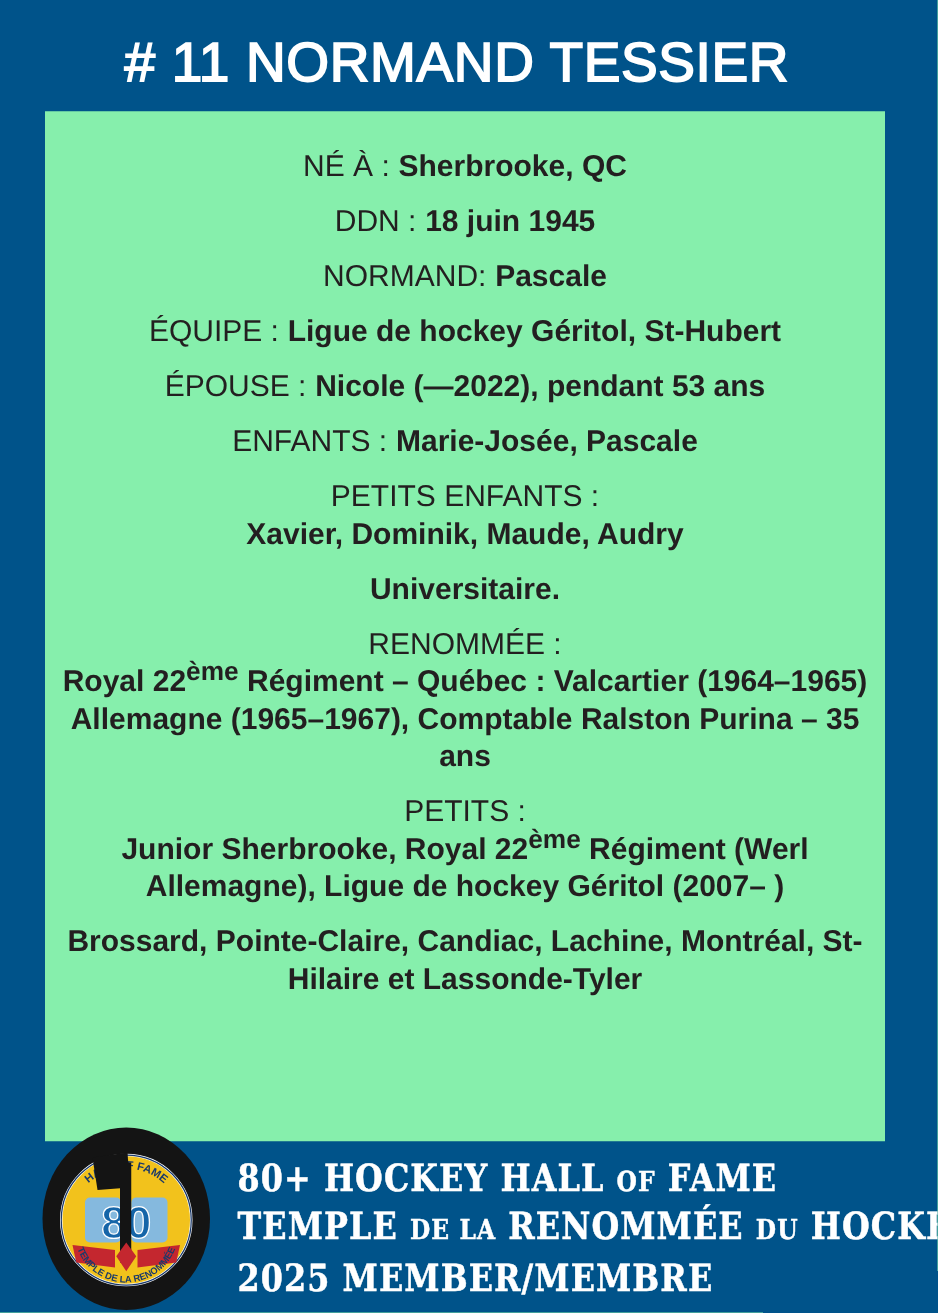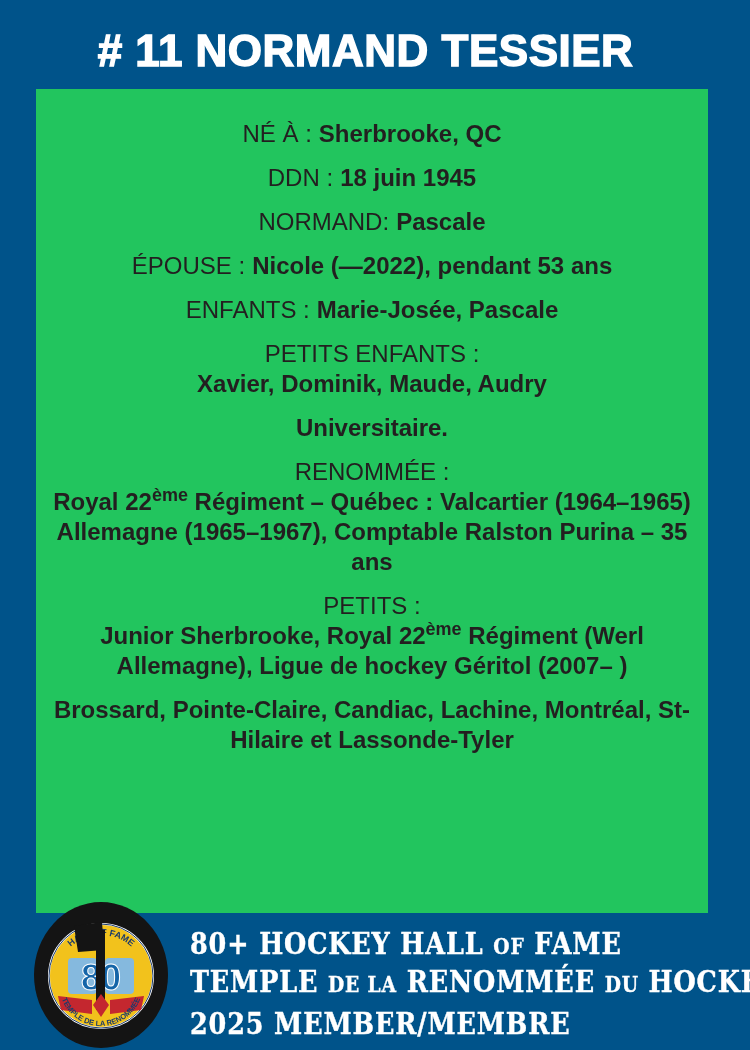--- a/index.html
+++ b/index.html
@@ -9,46 +9,46 @@
     position: relative;
     overflow: hidden;
     font-family: "Liberation Sans", sans-serif;
   }
   .page-title {
     position: absolute;
     top: 26px; left: 0; width: 731px;
     text-align: center;
     color: #ffffff;
     font-size: 44px;
-    font-weight: bold;
+    font-weight: normal;
     letter-spacing: 0.5px;
     -webkit-text-stroke: 1.4px #ffffff;
     white-space: nowrap;
   }
   .card {
     position: absolute;
     left: 36px; top: 89px;
     width: 672px; height: 824px;
-    background: #22c55e;
+    background: #86efac;
     box-sizing: border-box;
     padding: 30px 14px 0 14px;
     color: #231f20;
   }
   .entry {
     text-align: center;
     font-size: 24px;
     line-height: 30px;
     margin-bottom: 14px;
   }
   .entry .lbl { font-weight: 400; margin-right: 7px; }
   .entry .val { font-weight: 700; }
   .entry .lbl-line { font-weight: 400; }
   .entry .val-line { font-weight: 700; }
   .sup {
-    font-size: 18px;
+    font-size: 21px;
     vertical-align: super;
     line-height: 0;
   }
   .footer-line {
     position: absolute;
     left: 190px;
     color: #ffffff;
     font-family: "DejaVu Serif", serif;
     font-weight: bold;
     font-size: 30px;
@@ -80,20 +80,23 @@
   </div>
 
   <div class="entry">
     <span class="lbl">DDN :</span><span class="val">18 juin 1945</span>
   </div>
 
   <div class="entry">
     <span class="lbl">NORMAND:</span><span class="val">Pascale</span>
   </div>
 
+  <div class="entry">
+    <span class="lbl">ÉQUIPE :</span><span class="val">Ligue de hockey Géritol, St-Hubert</span>
+  </div>
 
   <div class="entry">
     <span class="lbl">ÉPOUSE :</span><span class="val">Nicole (—2022), pendant 53 ans</span>
   </div>
 
   <div class="entry">
     <span class="lbl">ENFANTS :</span><span class="val">Marie-Josée, Pascale</span>
   </div>
 
   <div class="entry">

